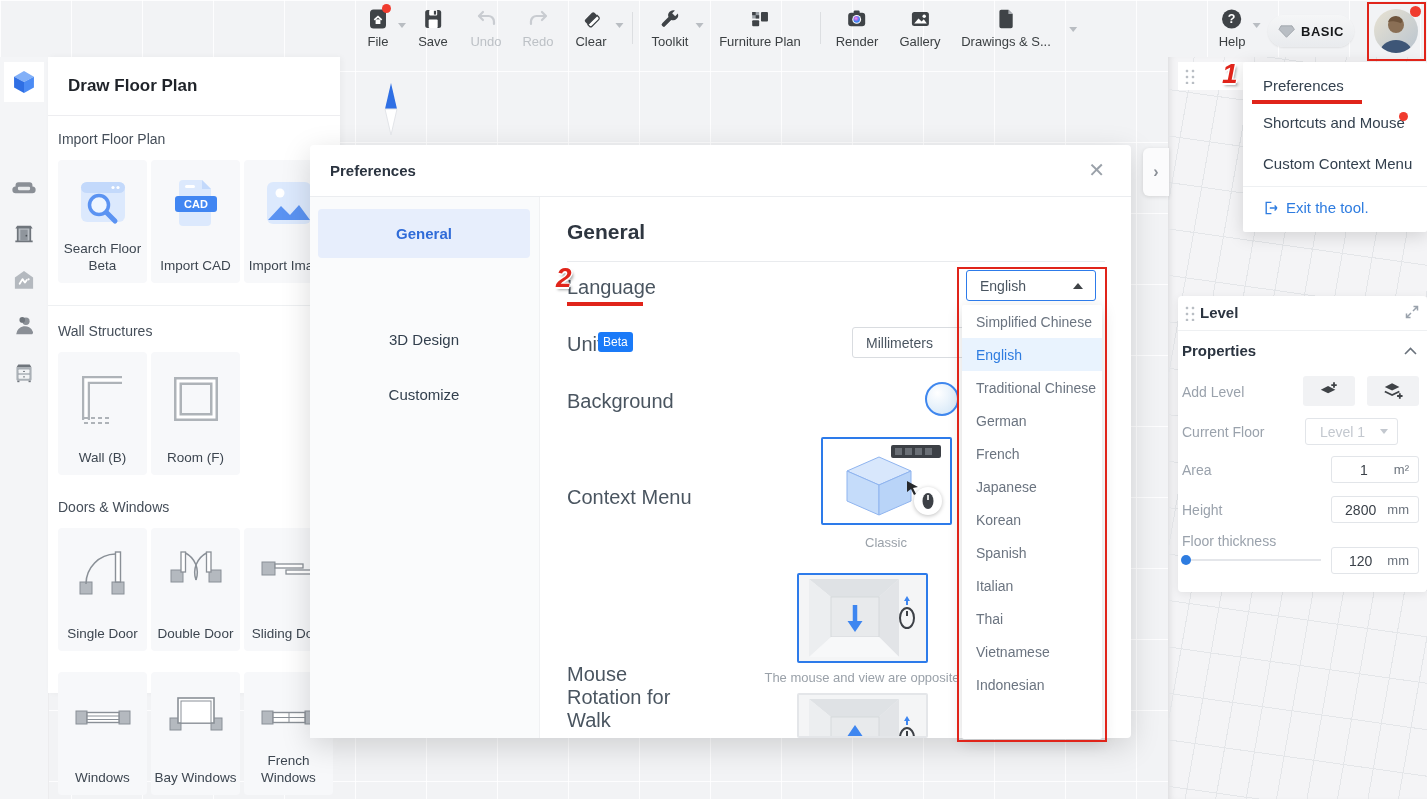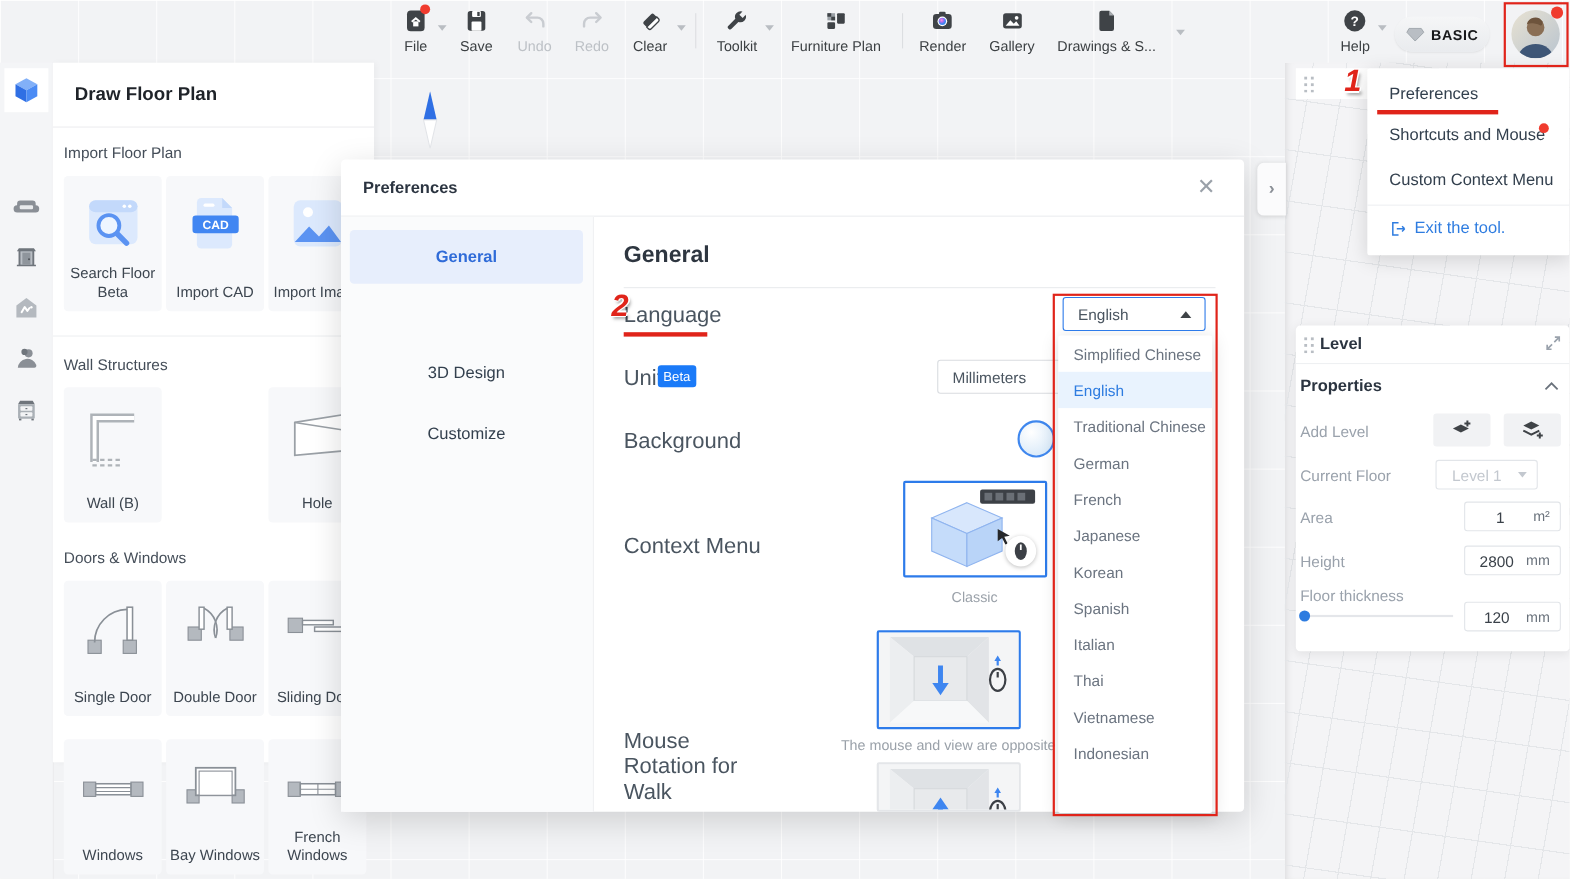--- a/index.html
+++ b/index.html
@@ -306,26 +306,26 @@
 
     <div class="card" style="left:10px;top:295px">
       <svg class="cicon" width="62" height="62" viewBox="0 0 62 62">
           <path d="M14 52V12h36" stroke="#aeb3b8" stroke-width="8" fill="none"></path>
           <path d="M14 52V12h36" stroke="#fff" stroke-width="3.5" fill="none"></path>
           <line x1="12" y1="50" x2="38" y2="50" stroke="#aeb3b8" stroke-width="2" stroke-dasharray="4 3"></line>
           <line x1="12" y1="55" x2="38" y2="55" stroke="#aeb3b8" stroke-width="2" stroke-dasharray="4 3"></line>
         </svg>
       <span class="clabel">Wall (B)</span>
     </div>
-    <div class="card" style="left:196px;top:295px">
+    <div class="card" style="left:103px;top:295px">
       <svg class="cicon" width="62" height="62" viewBox="0 0 62 62">
-          <polygon points="10,16 54,9 54,42 10,46" fill="#fff" stroke="#9aa0a6" stroke-width="1.6"></polygon>
-          <line x1="10" y1="16" x2="54" y2="23" stroke="#9aa0a6" stroke-width="1.4"></line>
-        </svg>
-      <span class="clabel">Hole</span>
+          <rect x="13" y="13" width="36" height="36" fill="none" stroke="#aeb3b8" stroke-width="8"></rect>
+          <rect x="13" y="13" width="36" height="36" fill="none" stroke="#fff" stroke-width="3"></rect>
+        </svg>
+      <span class="clabel">Room (F)</span>
     </div>
 
     <span class="sec-label" style="top:442px">Doors &amp; Windows</span>
 
     <div class="card" style="left:10px;top:471px">
       <svg class="cicon" width="62" height="58" viewBox="0 0 62 58">
           <rect x="8" y="38" width="12" height="12" fill="#b4b9bf" stroke="#8a9097"></rect>
           <rect x="40" y="38" width="12" height="12" fill="#b4b9bf" stroke="#8a9097"></rect>
           <rect x="43.5" y="8" width="5" height="30" fill="#fff" stroke="#8a9097" stroke-width="1.4"></rect>
           <path d="M14 40 A 30 30 0 0 1 43.5 10" stroke="#8a9097" stroke-width="1.6" fill="none"></path>

